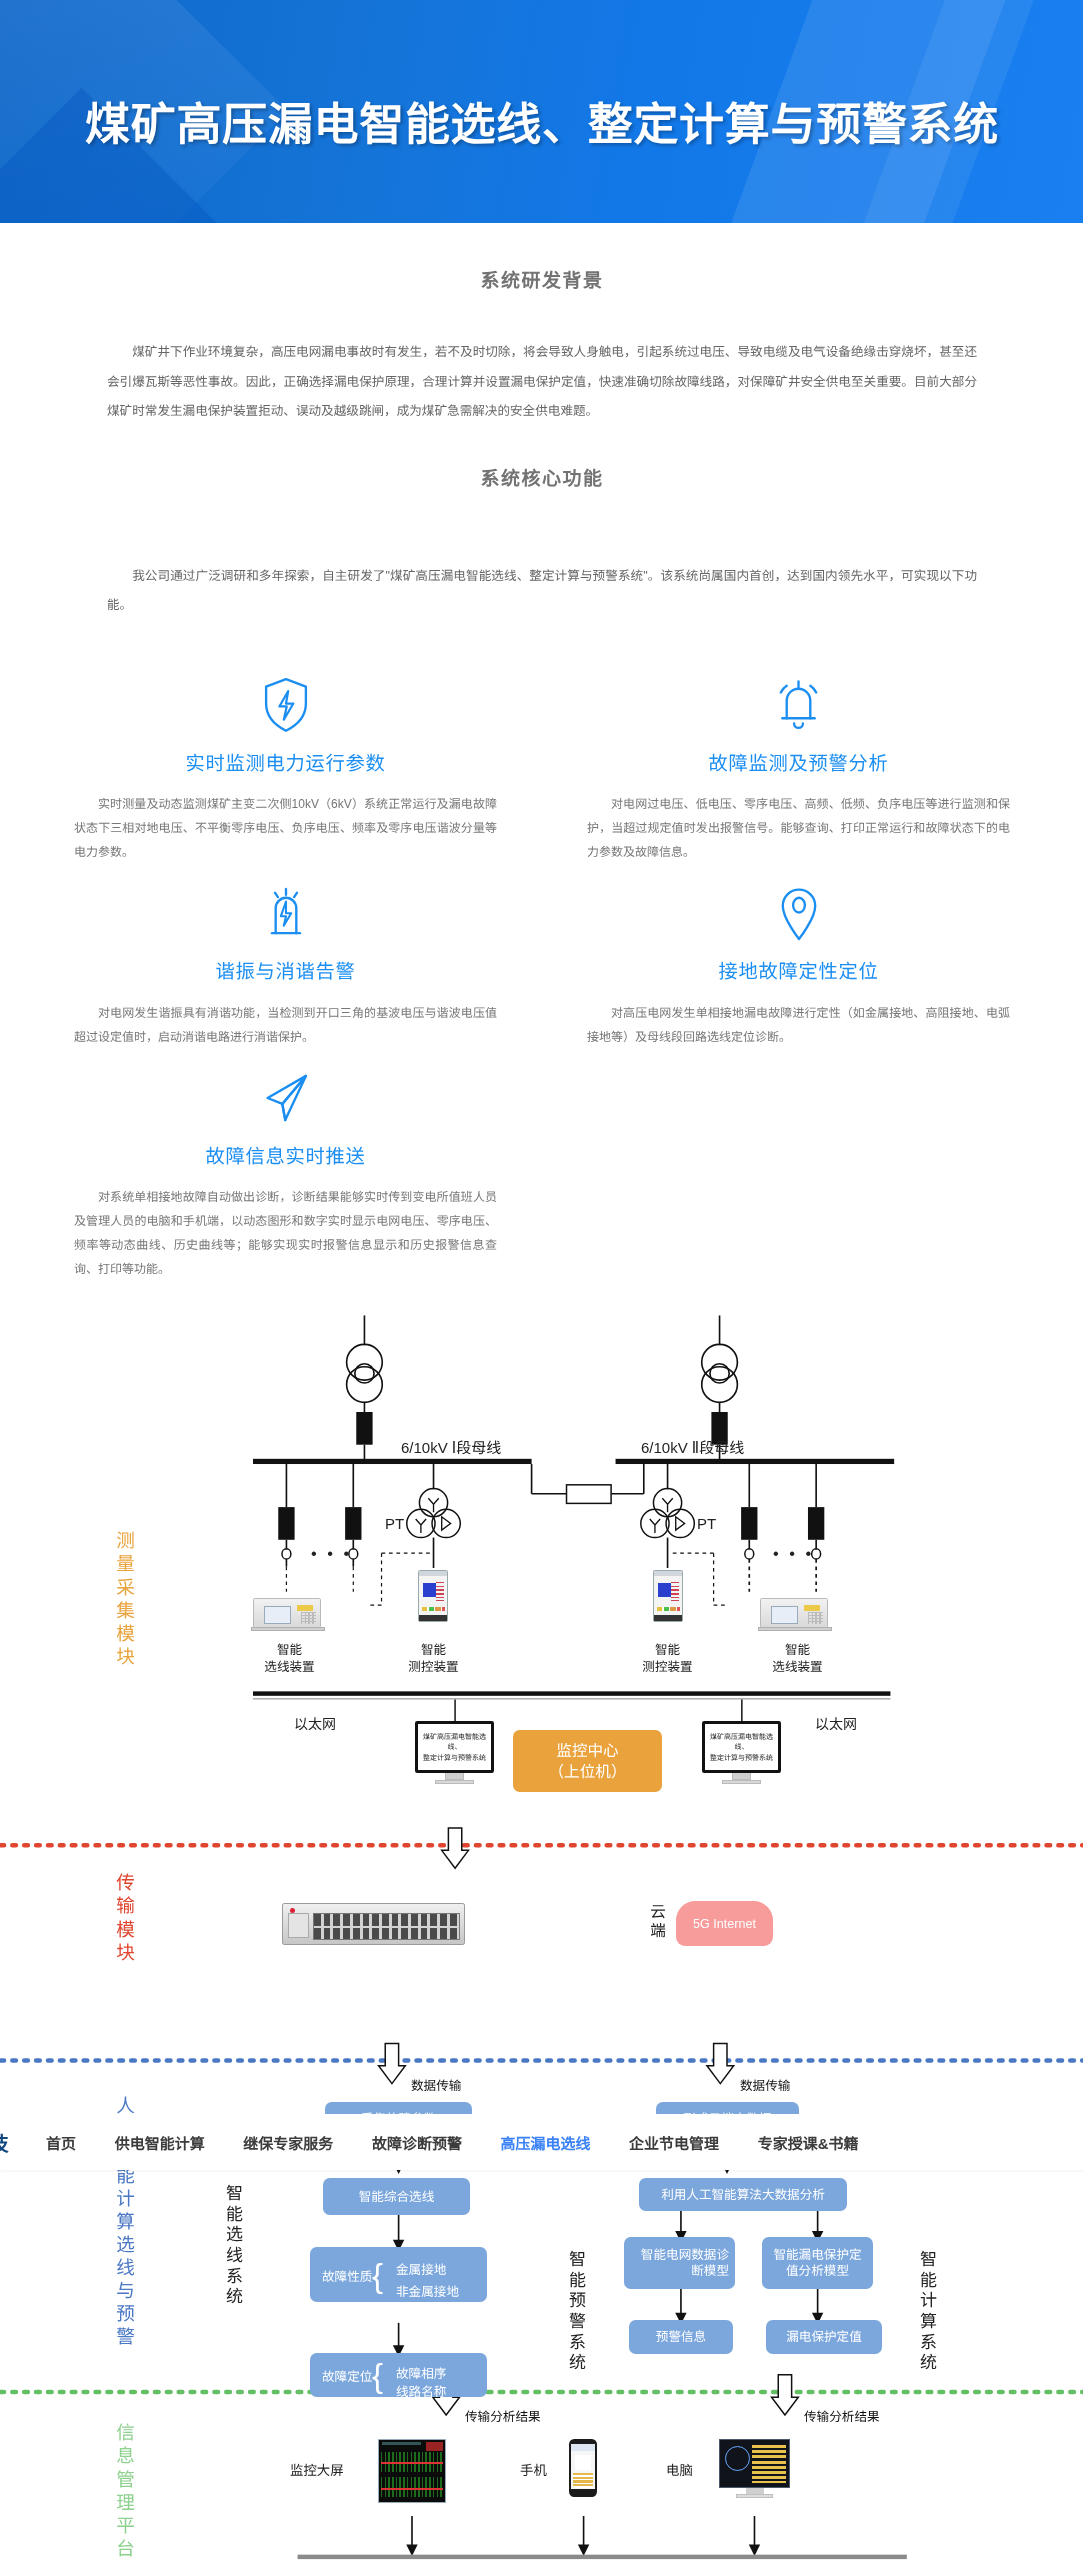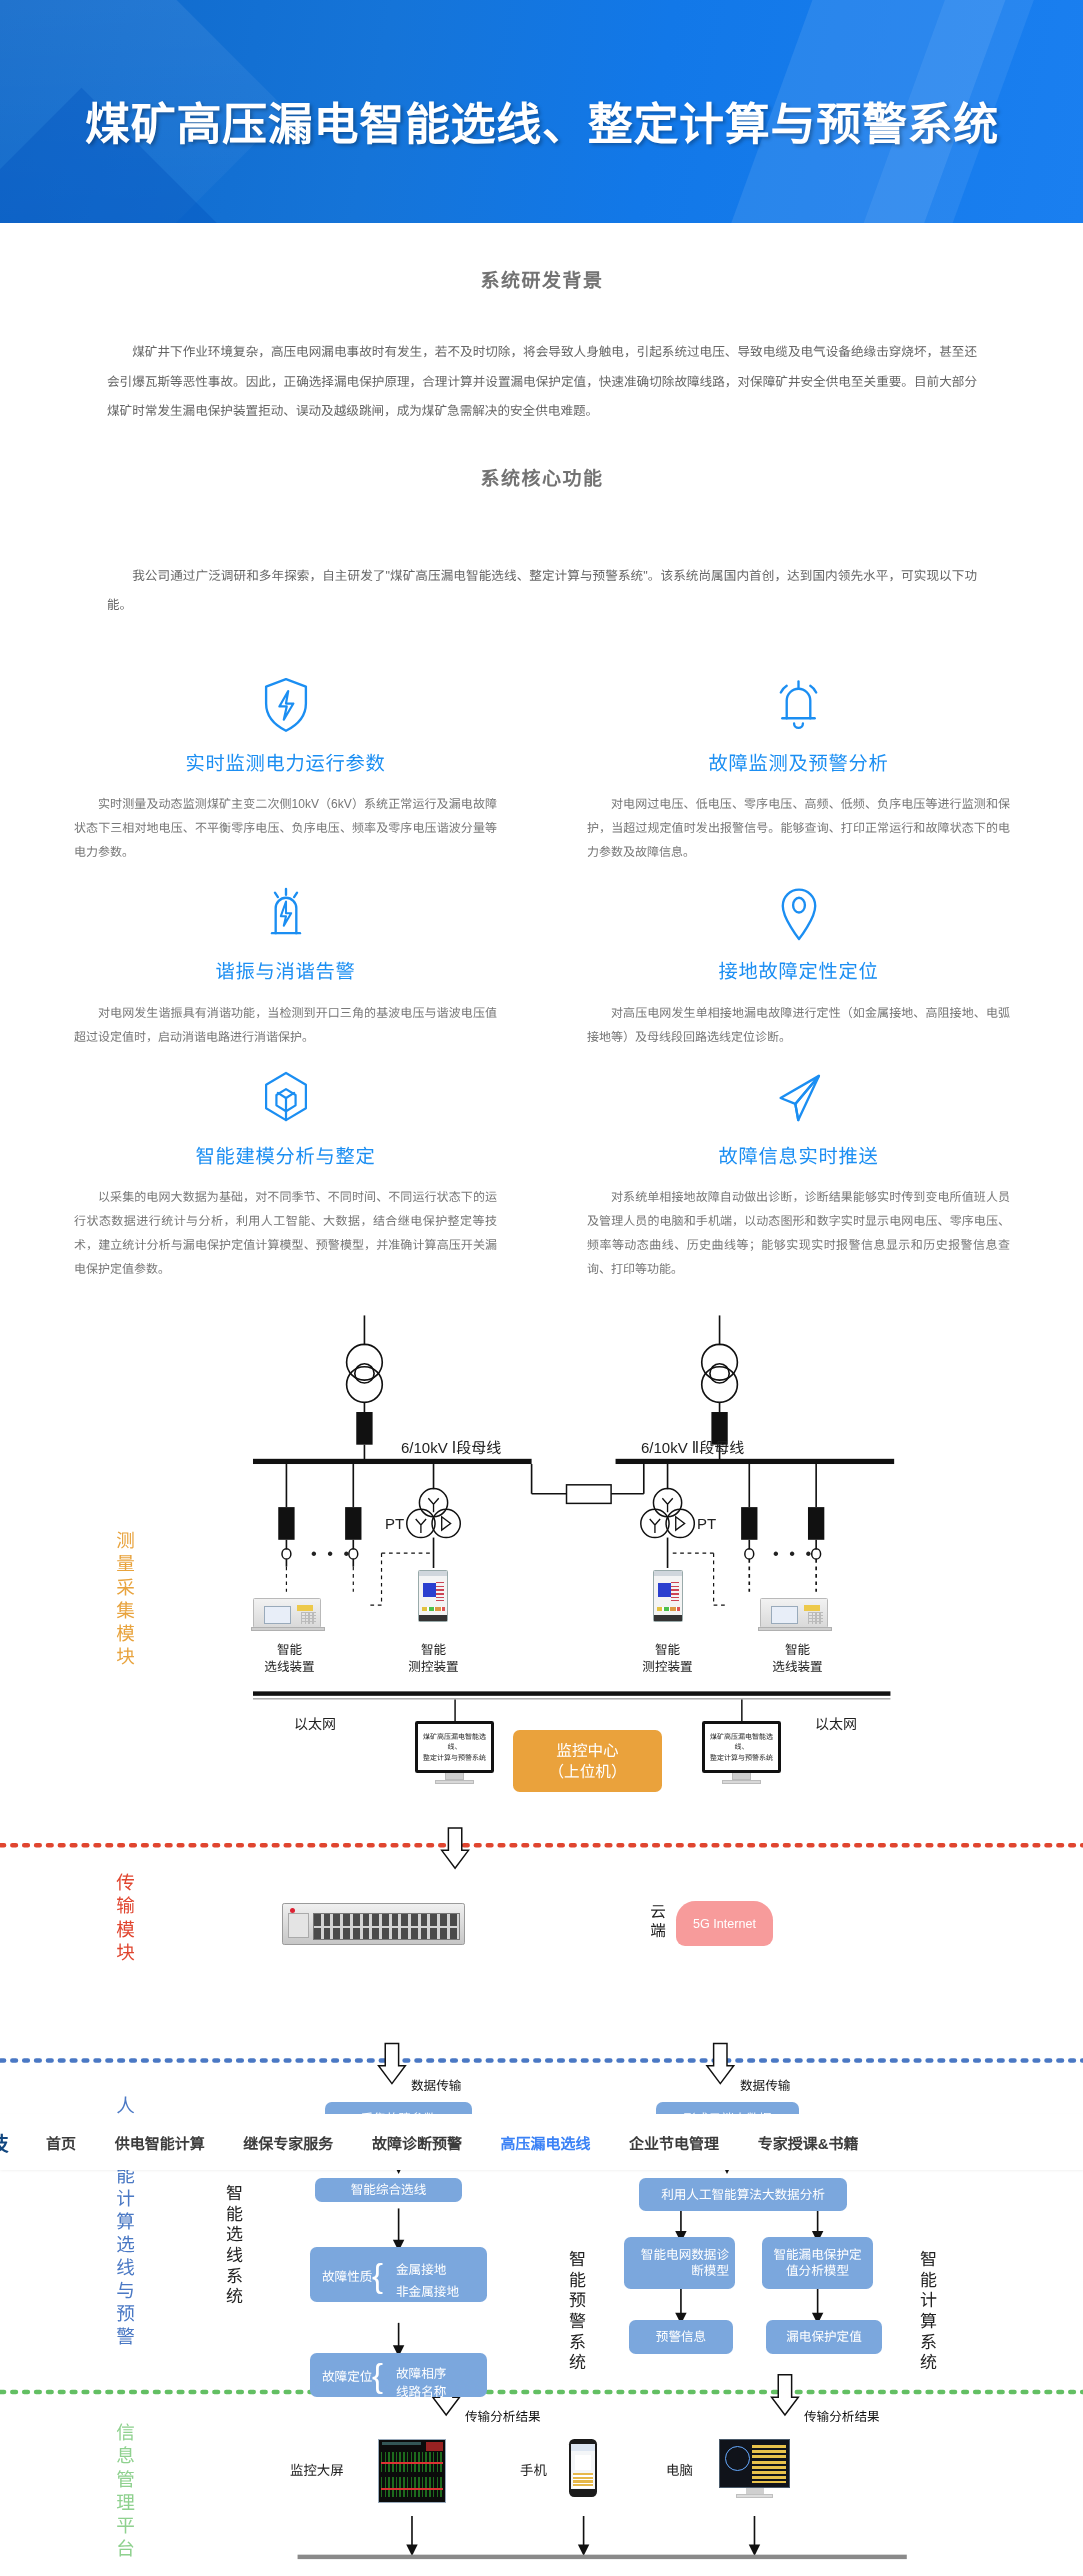--- a/index.html
+++ b/index.html
@@ -406,33 +406,20 @@
       <div class="feature-icon">
         <svg width="42" height="56" viewBox="0 0 56 76" fill="none" stroke="#1b8ef2" stroke-width="3.2" stroke-linecap="round" stroke-linejoin="round">
           <path d="M28 72 C28 72 50 44 50 27 A22 22 0 0 0 6 27 C6 44 28 72 28 72 Z"></path>
           <ellipse cx="28" cy="26" rx="8" ry="10"></ellipse>
         </svg>
       </div>
       <div class="feature-title">接地故障定性定位</div>
       <div class="feature-desc">对高压电网发生单相接地漏电故障进行定性（如金属接地、高阻接地、电弧接地等）及母线段回路选线定位诊断。</div>
     </div>
 
-    <div class="feature">
-      <div class="feature-icon">
-        <svg width="48" height="56" viewBox="0 0 64 76" fill="none" stroke="#1b8ef2" stroke-width="3" stroke-linecap="round" stroke-linejoin="round">
-          <path d="M32 4 L59 20 V52 L32 68 L5 52 V20 Z"></path>
-          <path d="M32 26 L45 34 V48 L32 56 L19 48 V34 Z"></path>
-          <line x1="32" y1="38" x2="32" y2="68"></line>
-          <line x1="32" y1="38" x2="21" y2="31"></line>
-          <line x1="32" y1="38" x2="43" y2="31"></line>
-        </svg>
-      </div>
-      <div class="feature-title">智能建模分析与整定</div>
-      <div class="feature-desc">以采集的电网大数据为基础，对不同季节、不同时间、不同运行状态下的运行状态数据进行统计与分析，利用人工智能、大数据，结合继电保护整定等技术，建立统计分析与漏电保护定值计算模型、预警模型，并准确计算高压开关漏电保护定值参数。</div>
-    </div>
 
     <div class="feature">
       <div class="feature-icon">
         <svg width="52" height="56" viewBox="0 0 70 76" fill="none" stroke="#1b8ef2" stroke-width="3.2" stroke-linecap="round" stroke-linejoin="round">
           <path d="M62 8 L10 38 L30 46 Z"></path>
           <path d="M62 8 L30 46 L34 68 Z"></path>
           <path d="M30 46 L34 68"></path>
         </svg>
       </div>
       <div class="feature-title">故障信息实时推送</div>
@@ -666,21 +653,21 @@
         <div class="ports"></div>
       </div>
   </div>
   <div class="vlabel dark" style="left:645px; top:595px; font-size:15.6px;">云端</div>
   <div class="cloudbox" style="left:676px; top:593px; width:97px; height:45px;">5G Internet</div>
 
   <div class="arrow-lbl" style="left:411px; top:767px;">数据传输</div>
   <div class="arrow-lbl" style="left:740px; top:767px;">数据传输</div>
 
   <div class="bluebox" style="left:325px; top:794px; width:147px; height:33px;">采集故障参数</div>
-  <div class="bluebox" style="left:315px; top:870px; width:147px; height:24px;">智能综合选线</div>
+  <div class="bluebox" style="left:323px; top:870px; width:147px; height:37px;">智能综合选线</div>
 
   <div class="bracket-box" style="left:310px; top:939px; width:177px; height:55px;">
     <div class="bracket-inner">
       <div class="bk-left">故障性质</div>
       <div class="bk-brace">{</div>
       <div class="bk-r1">金属接地</div>
       <div class="bk-r2">非金属接地</div>
     </div>
   </div>
 

